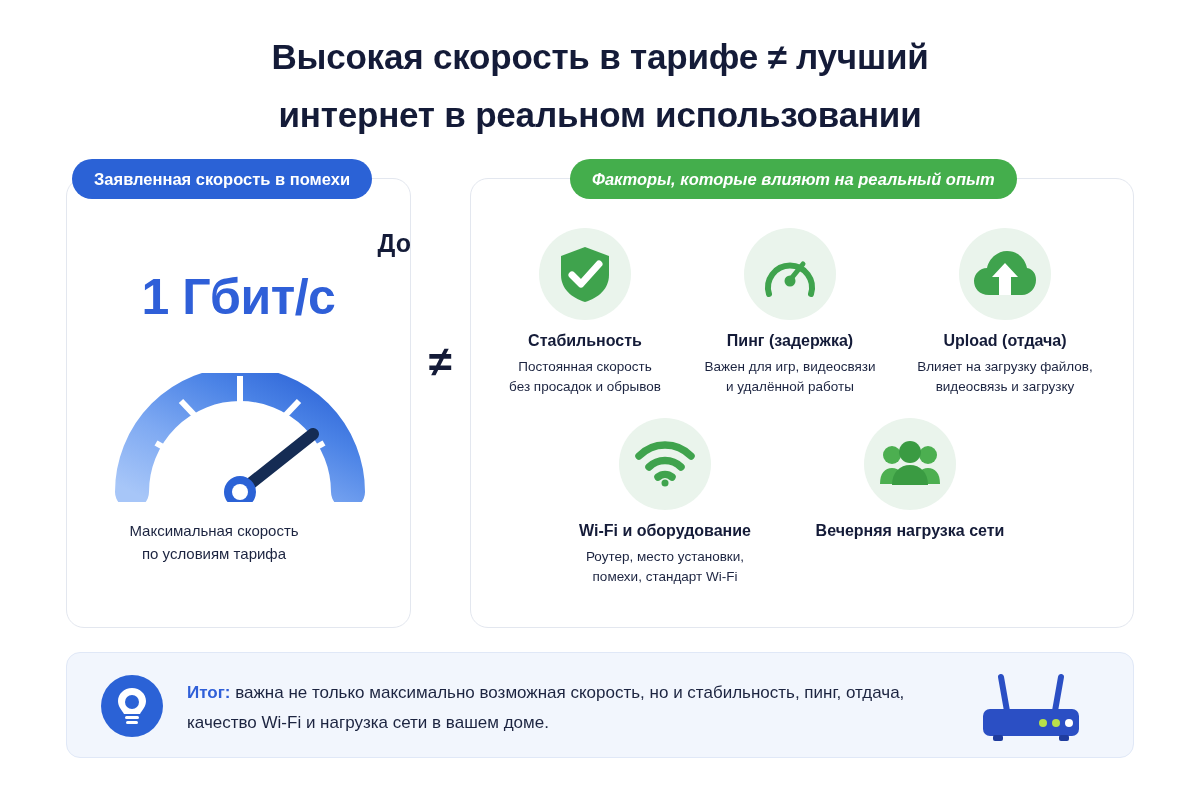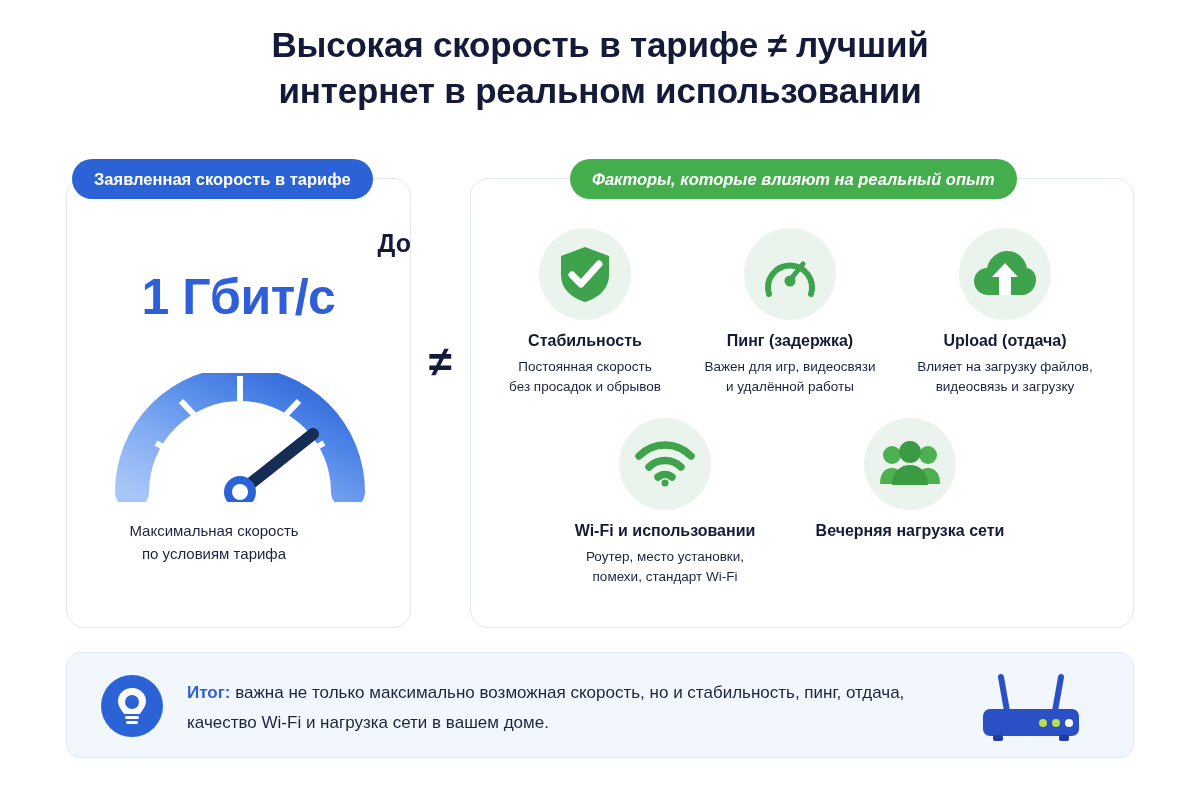--- a/index.html
+++ b/index.html
@@ -11,21 +11,21 @@
   }
   .page { position: relative; width: 1200px; height: 800px; background:#ffffff; }
 
   
   .title {
     position: absolute; left: 100px; top: 22px; width: 1000px;
     text-align: center;
     font-size: 35px; font-weight: bold; line-height: 1.32;
     color: #141B38; letter-spacing: -0.2px;
   }
-  .title-line { display:block; white-space: nowrap; }
+  .title-line { display:block; white-space: nowrap; margin-top: 12px; }
 
   
   .card {
     position: absolute;
     background: #ffffff;
     border: 1.5px solid #E3E7EF;
     border-radius: 18px;
   }
   #left-card  { left: 66px;  top: 178px; width: 345px; height: 450px; }
   #right-card { left: 470px; top: 178px; width: 664px; height: 450px; }
@@ -109,21 +109,21 @@
 <body>
 
 <div class="page">
 
   <div class="title">
     <span class="title-line">Высокая скорость в тарифе ≠ лучший</span>
     <span class="title-line">интернет в реальном использовании</span>
   </div>
 
   <div class="card" id="left-card"></div>
-  <div class="badge" id="badge-left">Заявленная скорость в тарифе</div>
+  <div class="badge" id="badge-left">Заявленная скорость в помехи</div>
 
   <div class="label-do">До</div>
   <div class="speed-value">1 Гбит/с</div>
 
   <div id="gauge">
     <svg viewBox="0 0 250 150" width="250" height="150">
       <defs>
         <linearGradient id="gaugeGrad" x1="0" y1="1" x2="1" y2="0">
           <stop offset="0%" stop-color="#A7C6F8"></stop>
           <stop offset="35%" stop-color="#7EA9F2"></stop>
@@ -210,21 +210,21 @@
 
   <div class="factor" id="factor-3">
     <div class="icon-circle">
       <svg width="60" height="46" viewBox="0 0 60 46">
         <path d="M4 15 A 36 36 0 0 1 56 15" fill="none" stroke="#3FA34D" stroke-width="7.5" stroke-linecap="round"></path>
         <path d="M14 26 A 23 23 0 0 1 46 26" fill="none" stroke="#3FA34D" stroke-width="7.5" stroke-linecap="round"></path>
         <path d="M23 36 A 11 11 0 0 1 37 36" fill="none" stroke="#3FA34D" stroke-width="7.5" stroke-linecap="round"></path>
         <circle cx="30" cy="42" r="3.5" fill="#3FA34D"></circle>
       </svg>
     </div>
-    <div class="factor-title">Wi-Fi и использовании</div>
+    <div class="factor-title">Wi-Fi и оборудование</div>
     <div class="factor-desc">
       <span>Роутер, место установки,</span>
       <span>помехи, стандарт Wi-Fi</span>
     </div>
   </div>
 
   <div class="factor" id="factor-4">
     <div class="icon-circle">
       <svg width="62" height="46" viewBox="0 0 62 46">
         <circle cx="13" cy="14" r="9" fill="#4CAF50"></circle>

